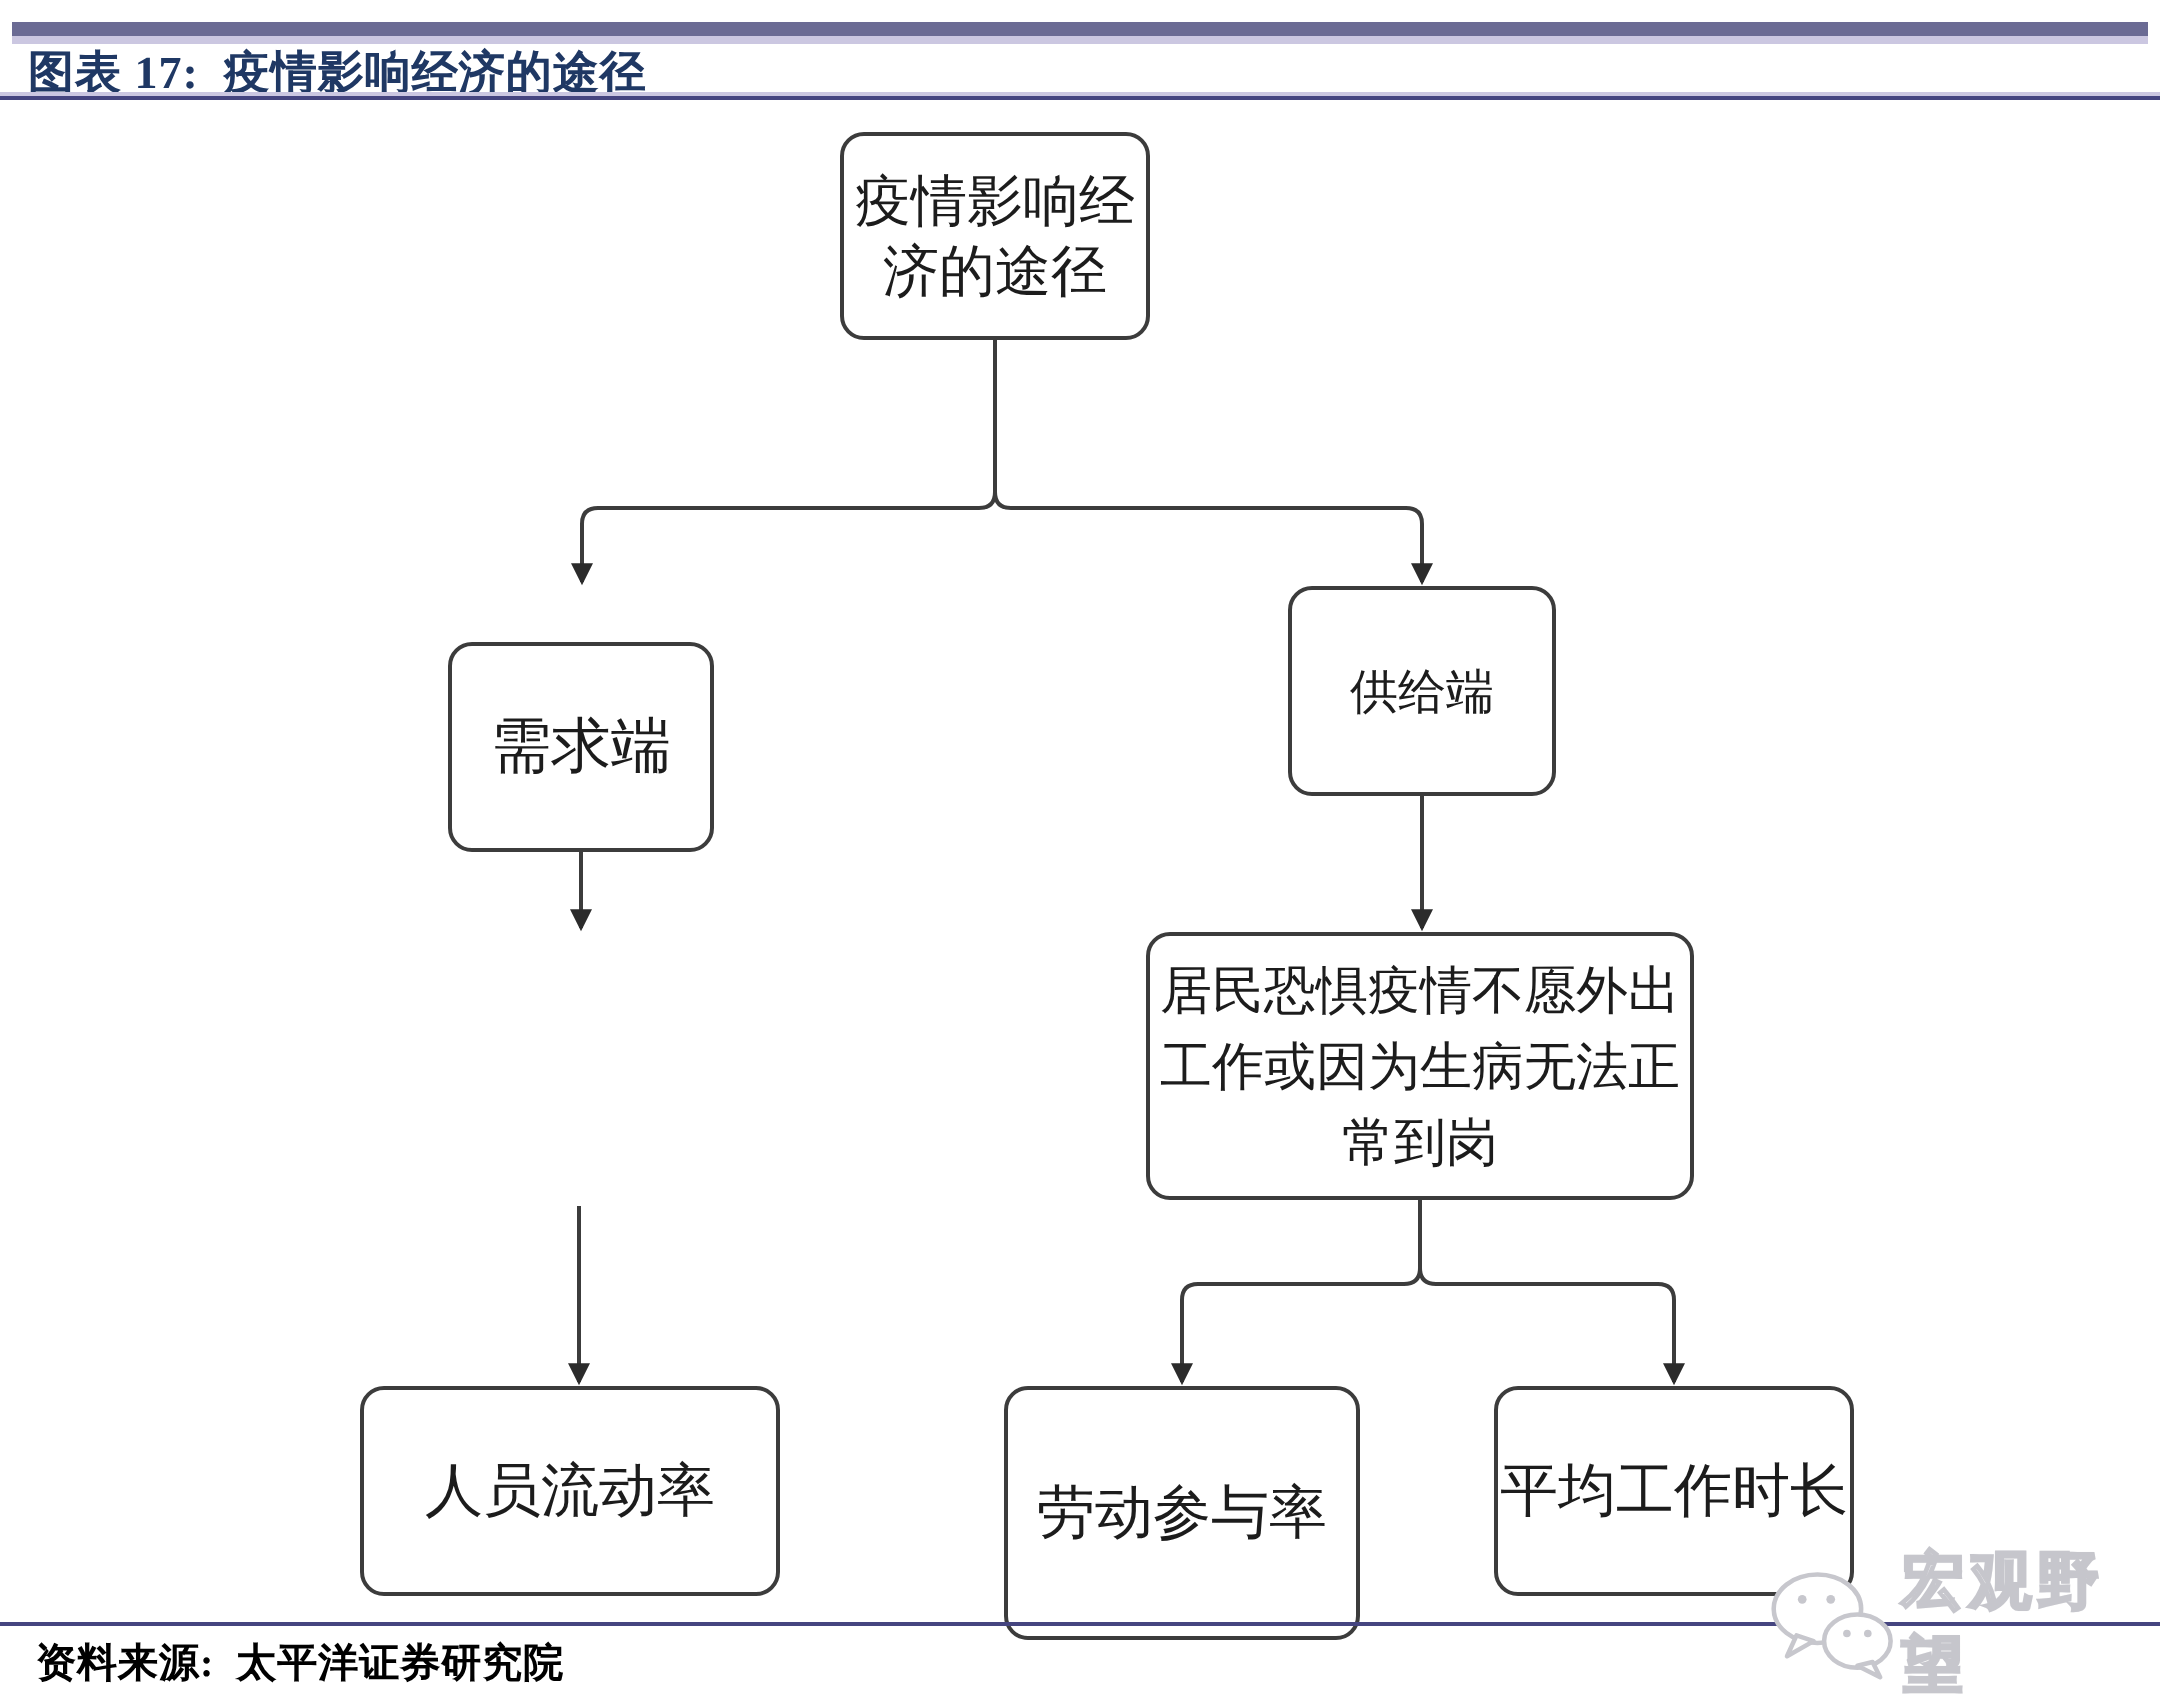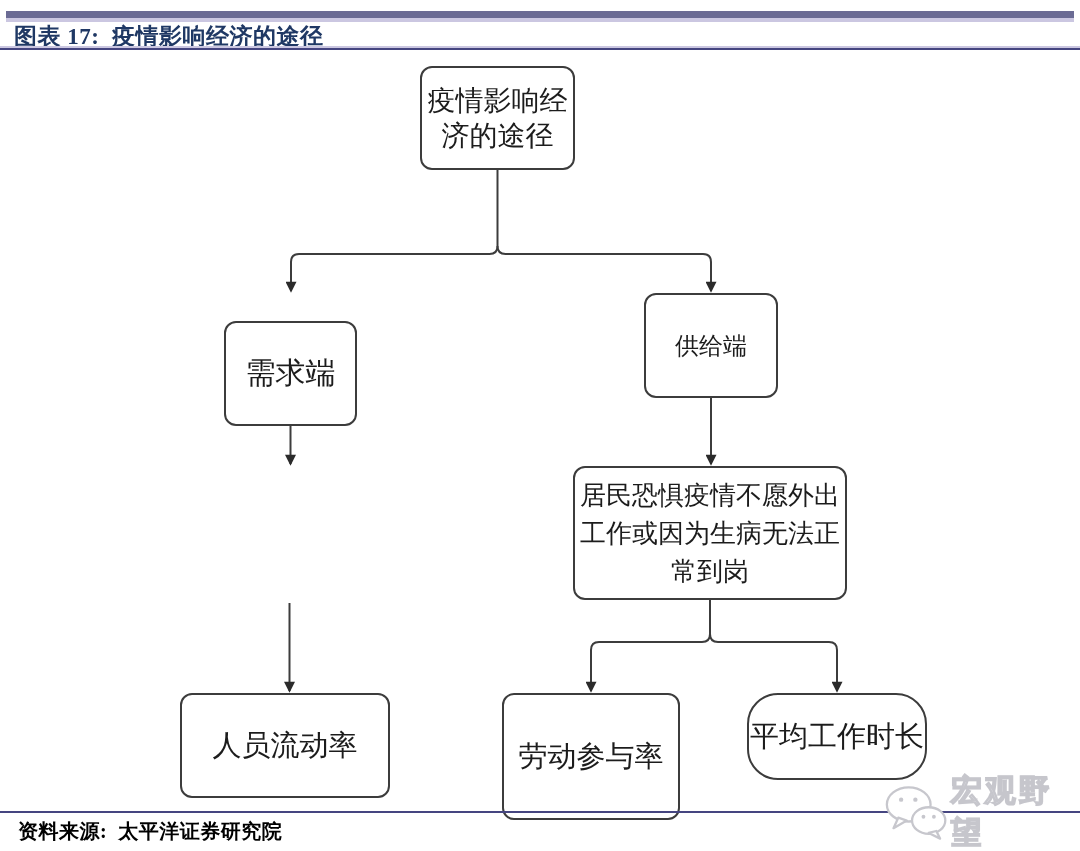--- a/index.html
+++ b/index.html
@@ -24,21 +24,21 @@
     display:flex;align-items:center;justify-content:center;text-align:center;
     color:#1C1C1C;z-index:2;
   }
   .node-root{left:420px;top:66px;width:155px;height:104px;font-size:28px;line-height:35px;padding:2px 4px;}
   .node-demand{left:224px;top:293px;width:133px;height:105px;font-size:30px;margin-top:28px;}
   .node-supply{left:644px;top:293px;width:134px;height:105px;font-size:24px;}
   .node-demand-detail{left:152px;top:466px;width:275px;height:137px;font-size:26px;line-height:38px;padding:0 4px;}
   .node-supply-detail{left:573px;top:466px;width:274px;height:134px;font-size:26px;line-height:38px;padding:0 4px;}
   .node-mobility{left:180px;top:693px;width:210px;height:105px;font-size:29px;}
   .node-participation{left:502px;top:693px;width:178px;height:127px;font-size:29px;}
-  .node-hours{left:747px;top:693px;width:180px;height:87px;font-size:29px;border-radius:31px;}
+  .node-hours{left:747px;top:693px;width:180px;height:105px;font-size:29px;}
   
   #edges{position:absolute;left:0;top:0;z-index:1;}
   
   .bottom-rule{position:absolute;left:0;right:0;top:811px;height:2px;background:#454580;z-index:3;}
   .source-note{
     position:absolute;left:18px;top:818px;
     font-family:"Liberation Serif", serif;font-size:20px;font-weight:600;
     color:#000000;white-space:pre;letter-spacing:0.5px;z-index:4;
   }
   

